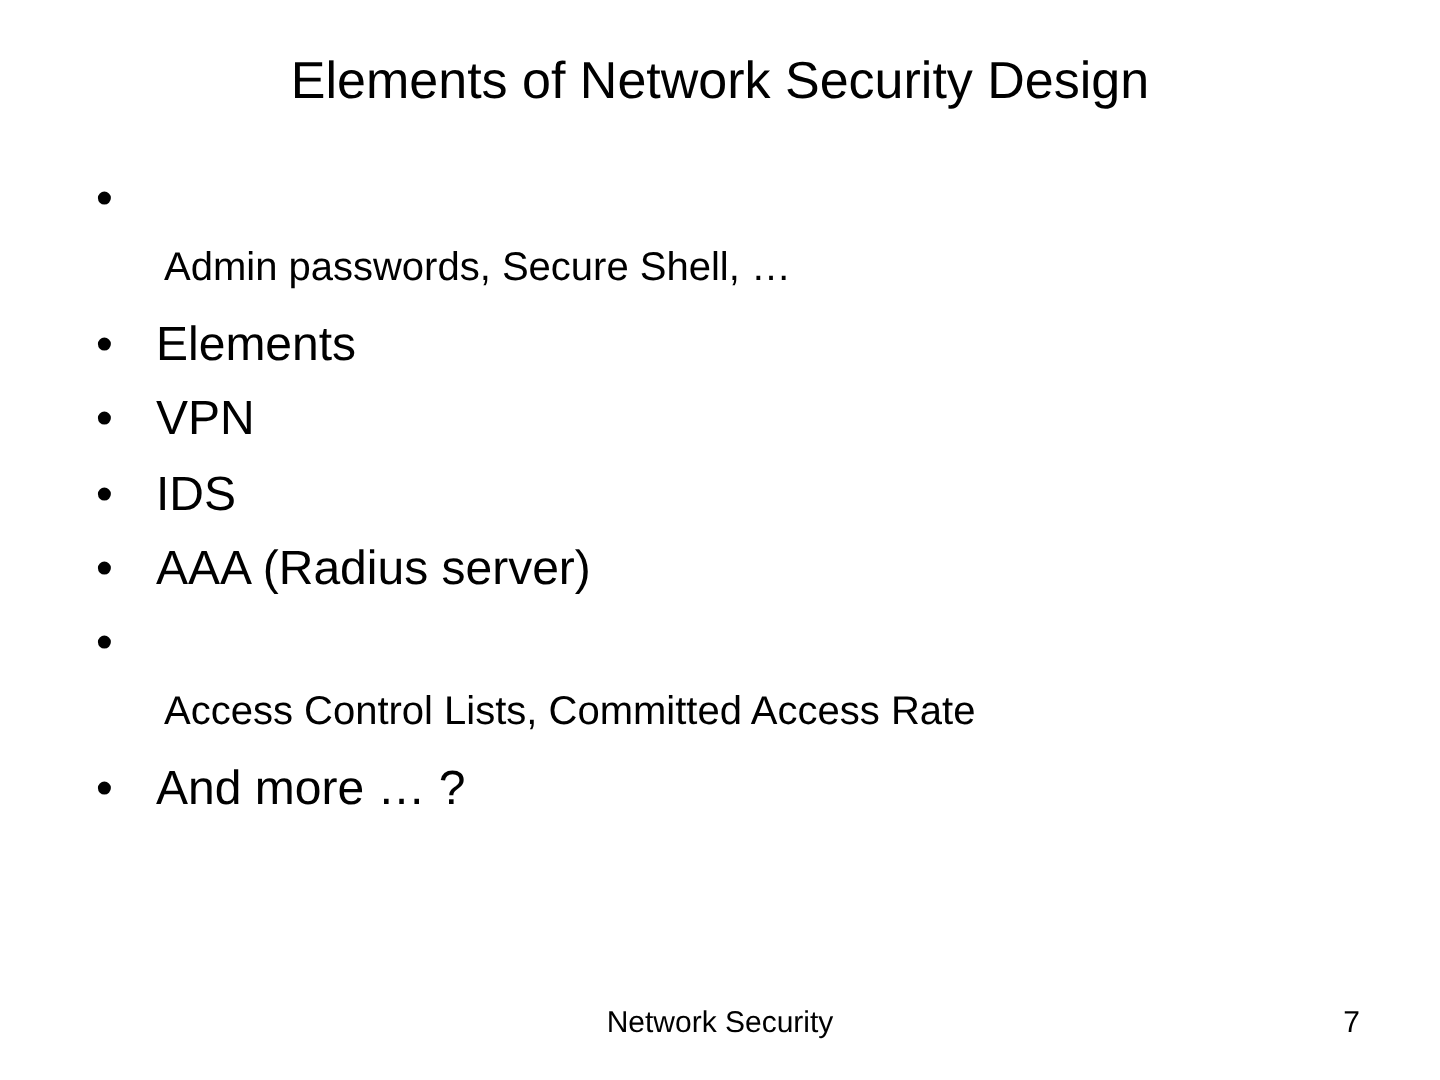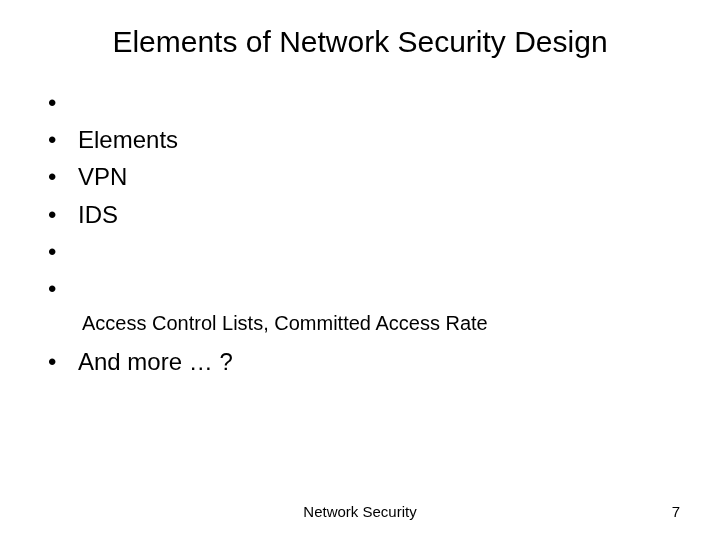--- a/index.html
+++ b/index.html
@@ -10,21 +10,21 @@
     body {
       width: 720px;
       height: 540px;
       background: #ffffff;
       font-family: Arial, Helvetica, sans-serif;
       color: #000000;
       position: relative;
       padding: 25px 40px 0 40px;
     }
     .title {
-      font-size: 30px;
+      font-size: 26px;
       text-align: center;
       margin-bottom: 28px;
       font-weight: normal;
     }
     .content {
       padding-left: 8px;
     }
     .bullet-item {
       display: flex;
       font-size: 24px;
@@ -65,38 +65,40 @@
 </head>
 <body>
 
 <h1 class="title">Elements of Network Security Design</h1>
 
 <div class="content">
 
   <div class="bullet-item">
     <span class="bullet-mark">•</span>
   </div>
+  <div class="sub-item">Admin passwords, Secure Shell, …</div>
 
   <div class="bullet-item">
     <span class="bullet-mark">•</span>
     <span>Elements</span>
   </div>
 
   <div class="bullet-item">
     <span class="bullet-mark">•</span>
     <span>VPN</span>
   </div>
 
   <div class="bullet-item">
     <span class="bullet-mark">•</span>
     <span>IDS</span>
   </div>
 
   <div class="bullet-item">
     <span class="bullet-mark">•</span>
+    <span>AAA (Radius server)</span>
   </div>
 
   <div class="bullet-item">
     <span class="bullet-mark">•</span>
   </div>
   <div class="sub-item">Access Control Lists, Committed Access Rate</div>
 
   <div class="bullet-item">
     <span class="bullet-mark">•</span>
     <span>And more … ?</span>

